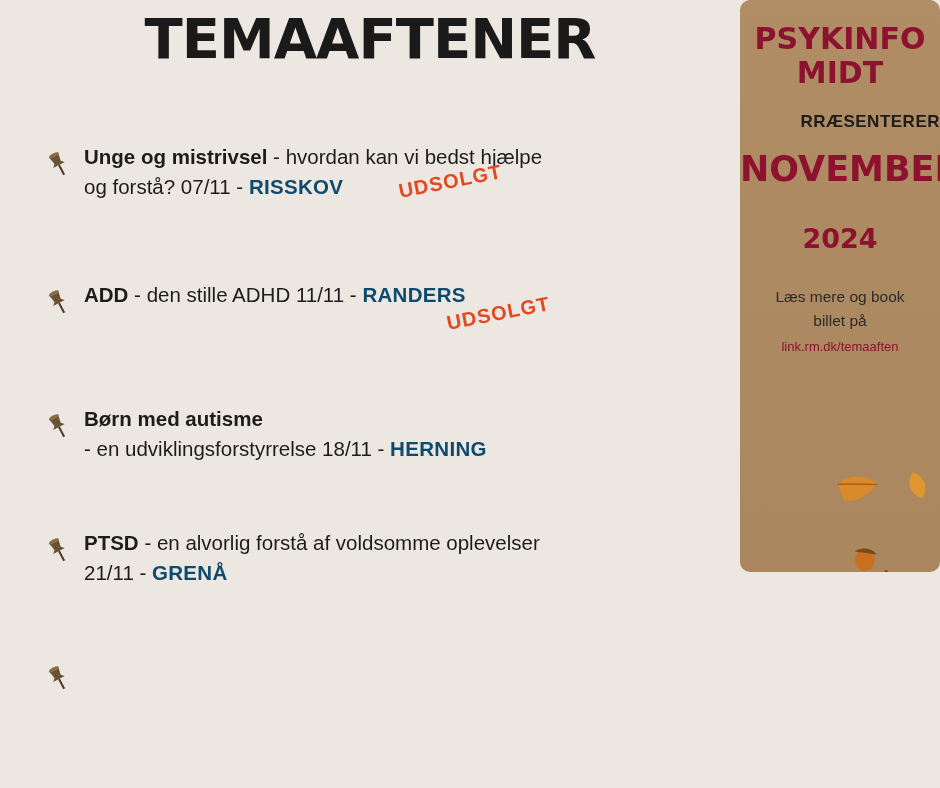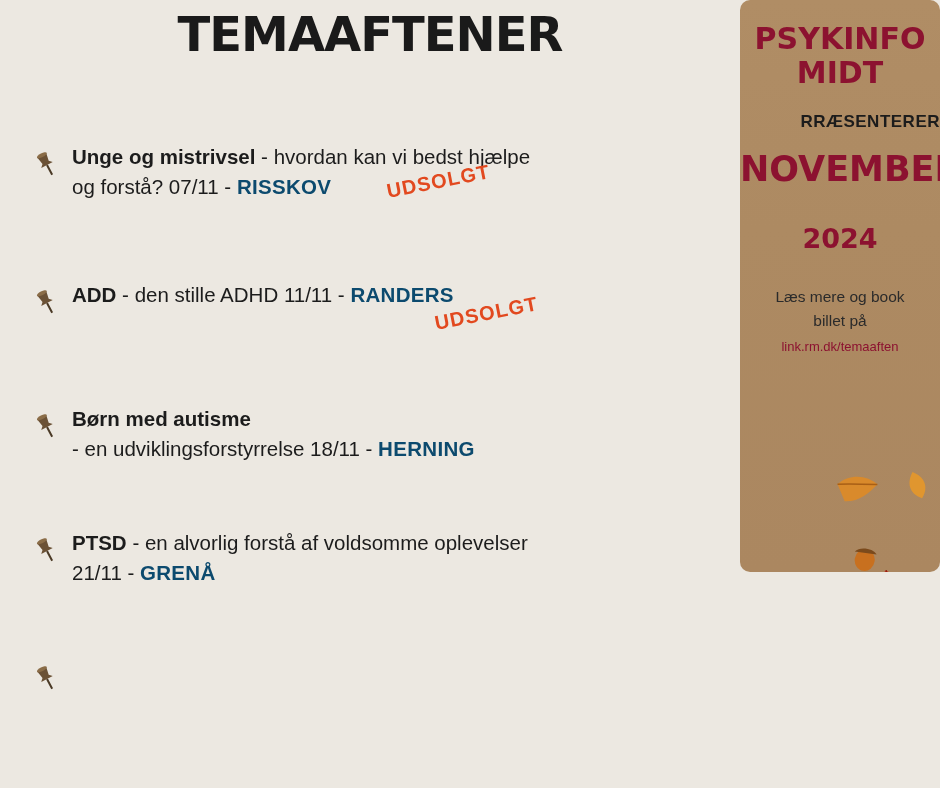--- a/index.html
+++ b/index.html
@@ -27,30 +27,30 @@
     height: 788px;
     background: #ece8e1;
     box-sizing: border-box;
   }
   .title {
     position: absolute;
     left: 0;
     top: 6px;
     width: 740px;
     text-align: center;
-    font-size: 48px;
+    font-size: 56px;
     font-weight: bold;
     letter-spacing: -1px;
     color: #1a1a1a;
     font-family: "DejaVu Sans", sans-serif;
   }
   .events {
     position: absolute;
     top: 136px;
-    left: 4px;
+    left: 16px;
     width: 832px;
   }
   .event {
     position: relative;
     padding-left: 68px;
     min-height: 62px;
     box-sizing: border-box;
   }
   .event-0 { margin-top: 6px; }
   .event-1 { margin-top: 76px; }

